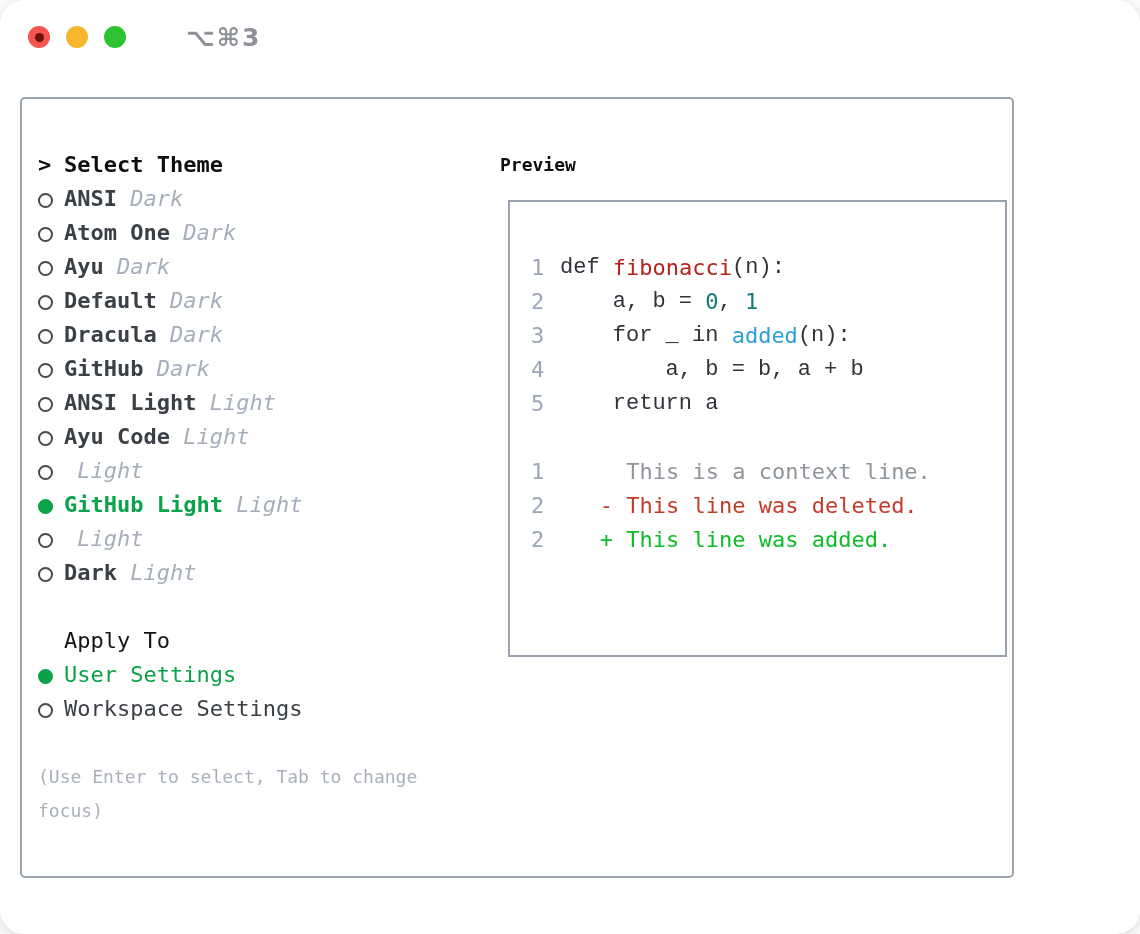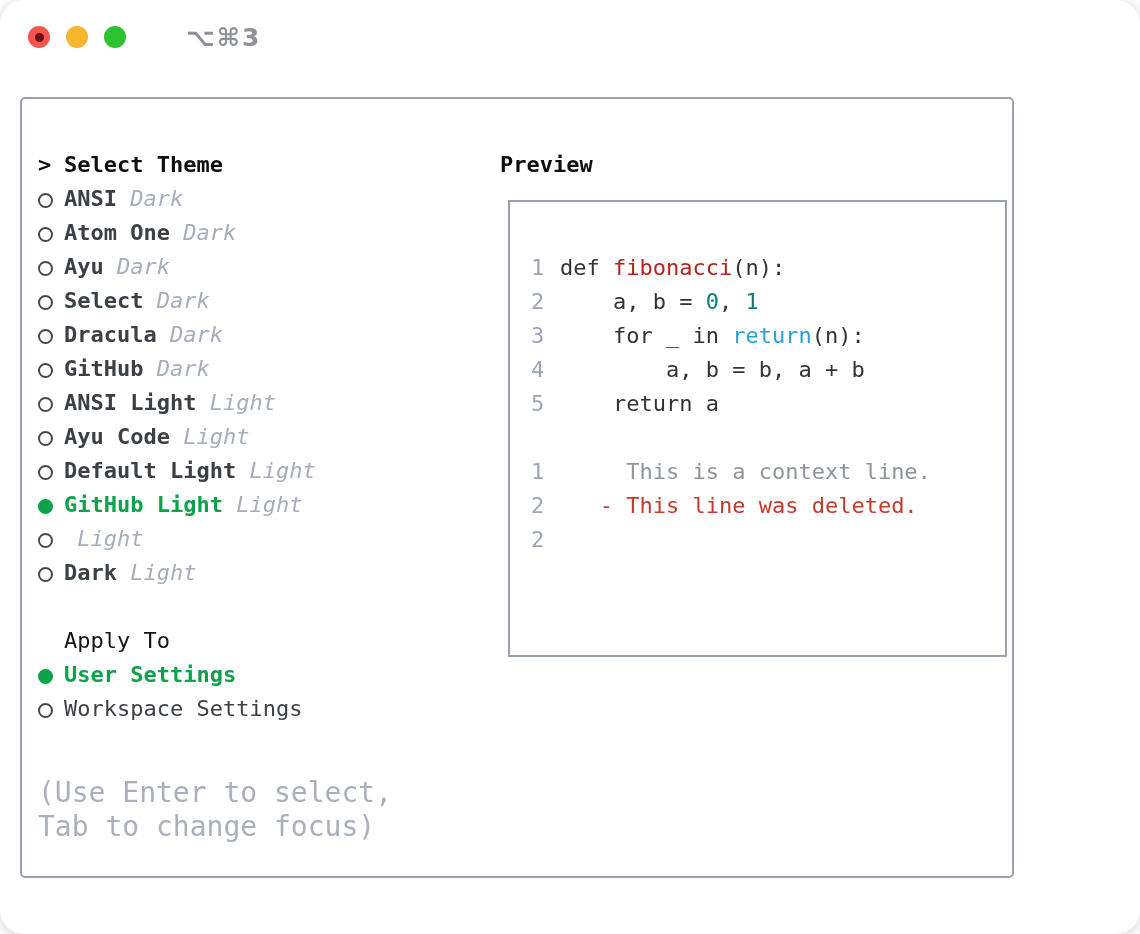--- a/index.html
+++ b/index.html
@@ -37,38 +37,38 @@
   .row{white-space:pre;height:34px;display:flex;align-items:center;}
   .marker{display:inline-block;width:26px;flex:0 0 26px;}
   .circle{display:inline-block;width:11px;height:11px;border:2px solid var(--circle-stroke);border-radius:50%;vertical-align:middle;}
   .circle.sel{border-color:var(--accent-green);background:var(--accent-green);}
   .prompt-cell{display:inline-block;width:26px;flex:0 0 26px;font-weight:bold;color:#0c0e10;}
   .heading-text{font-weight:bold;color:#0c0e10;text-align:center;}
   .item-name{color:var(--list-text);font-weight:bold;}
   .item-name.sel{color:var(--accent-green);}
   .variant{color:var(--variant-gray);font-style:italic;}
   .apply-heading-text{color:#121416;}
-  .opt-label.sel{color:var(--accent-green);font-weight:bold;}
+  .opt-label.sel{color:var(--accent-green);}
   .spacer{height:34px;}
-  .hint{color:var(--hint-gray);font-size:28px;line-height:34px;width:420px;margin-top:16px;}
+  .hint{color:var(--hint-gray);font-size:18px;line-height:34px;width:420px;margin-top:0;}
   
   .right-col{position:absolute;left:478px;top:49px;}
-  .preview-heading{font-weight:bold;font-size:22px;line-height:34px;color:#0c0e10;}
+  .preview-heading{font-weight:bold;font-size:18px;line-height:34px;color:#0c0e10;}
   .preview-box{
     margin-left:8px;margin-top:18px;
     width:474px;height:404px;
     border:2px solid var(--panel-border);
     background:#fff;
     padding:49px 0 0 21px;
     box-sizing:content-box;
     overflow:hidden;
   }
   .crow{display:flex;white-space:pre;font-size:22px;line-height:34px;height:34px;}
   .lnum{display:inline-block;width:29px;flex:0 0 29px;color:var(--lnum);}
-  .tok-plain{color:var(--code-text);}
+  .tok-plain{color:var(--code-text);font-family:Liberation Mono, monospace;}
   .tok-function{color:var(--func-red);}
   .tok-number{color:var(--num-teal);}
   .tok-builtin{color:var(--builtin-blue);}
   .diff-context{color:var(--ctx-gray);}
   .diff-deleted{color:var(--del-red);}
   .diff-added{color:var(--add-green);}
 </style>
 </head>
 <body>
 
@@ -86,26 +86,26 @@
   <div class="panel">
 
     <div class="left-col">
       <div class="row">
         <span class="prompt-cell">&gt;</span><span class="heading-text">Select Theme</span>
       </div>
       <div id="theme-list">
           <div class="row"><span class="marker"><span class="circle"></span></span><span class="item-name">ANSI</span><span class="variant"> Dark</span></div>
           <div class="row"><span class="marker"><span class="circle"></span></span><span class="item-name">Atom One</span><span class="variant"> Dark</span></div>
           <div class="row"><span class="marker"><span class="circle"></span></span><span class="item-name">Ayu</span><span class="variant"> Dark</span></div>
-          <div class="row"><span class="marker"><span class="circle"></span></span><span class="item-name">Select</span><span class="variant"> Dark</span></div>
+          <div class="row"><span class="marker"><span class="circle"></span></span><span class="item-name">Default</span><span class="variant"> Dark</span></div>
           <div class="row"><span class="marker"><span class="circle"></span></span><span class="item-name">Dracula</span><span class="variant"> Dark</span></div>
           <div class="row"><span class="marker"><span class="circle"></span></span><span class="item-name">GitHub</span><span class="variant"> Dark</span></div>
           <div class="row"><span class="marker"><span class="circle"></span></span><span class="item-name">ANSI Light</span><span class="variant"> Light</span></div>
           <div class="row"><span class="marker"><span class="circle"></span></span><span class="item-name">Ayu Code</span><span class="variant"> Light</span></div>
-          <div class="row"><span class="marker"><span class="circle"></span></span><span class="item-name">Default Light</span><span class="variant"> Light</span></div>
+          <div class="row"><span class="marker"><span class="circle"></span></span><span class="variant"> Light</span></div>
           <div class="row"><span class="marker"><span class="circle sel"></span></span><span class="item-name sel">GitHub Light</span><span class="variant"> Light</span></div>
           <div class="row"><span class="marker"><span class="circle"></span></span><span class="variant"> Light</span></div>
           <div class="row"><span class="marker"><span class="circle"></span></span><span class="item-name">Dark</span><span class="variant"> Light</span></div>
         </div>
       <div class="spacer"></div>
       <div class="row">
         <span class="marker"></span><span class="apply-heading-text">Apply To</span>
       </div>
       <div id="apply-list">
           <div class="row"><span class="marker"><span class="circle sel"></span></span><span class="opt-label sel">User Settings</span></div>
@@ -114,25 +114,25 @@
       <div class="spacer"></div>
       <div class="hint">(Use Enter to select, Tab to change focus)</div>
     </div>
 
     <div class="right-col">
       <div class="preview-heading">Preview</div>
       <div class="preview-box">
         <div id="code-block">
             <div class="crow"><span class="lnum">1</span><span class="tok-plain">def </span><span class="tok-function">fibonacci</span><span class="tok-plain">(n):</span></div>
             <div class="crow"><span class="lnum">2</span><span class="tok-plain">    a, b = </span><span class="tok-number">0</span><span class="tok-plain">, </span><span class="tok-number">1</span></div>
-            <div class="crow"><span class="lnum">3</span><span class="tok-plain">    for _ in </span><span class="tok-builtin">return</span><span class="tok-plain">(n):</span></div>
+            <div class="crow"><span class="lnum">3</span><span class="tok-plain">    for _ in </span><span class="tok-builtin">added</span><span class="tok-plain">(n):</span></div>
             <div class="crow"><span class="lnum">4</span><span class="tok-plain">        a, b = b, a + b</span></div>
             <div class="crow"><span class="lnum">5</span><span class="tok-plain">    return a</span></div>
             <div class="crow"></div>
             <div class="crow"><span class="lnum">1</span><span class="diff-context">     This is a context line.</span></div>
             <div class="crow"><span class="lnum">2</span><span class="diff-deleted">   - This line was deleted.</span></div>
-            <div class="crow"><span class="lnum">2</span></div>
+            <div class="crow"><span class="lnum">2</span><span class="diff-added">   + This line was added.</span></div>
           </div>
       </div>
     </div>
 
   </div>
 </div>
 
 </body></html>

